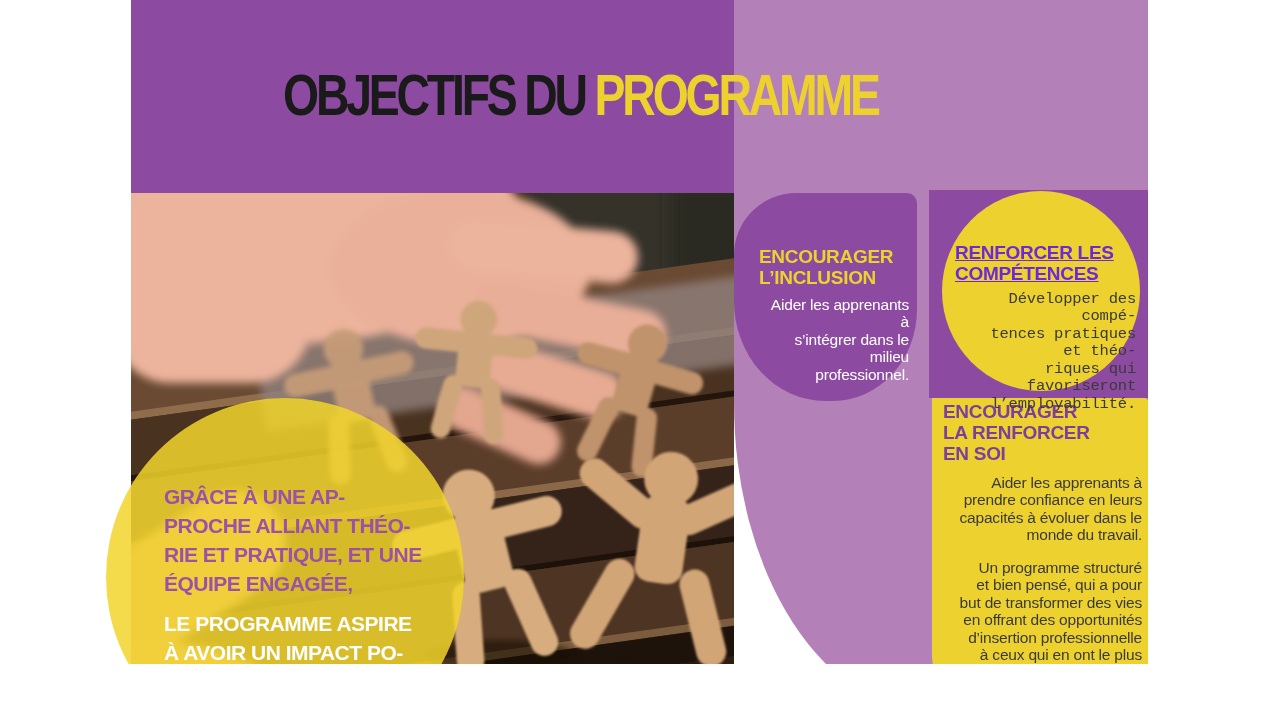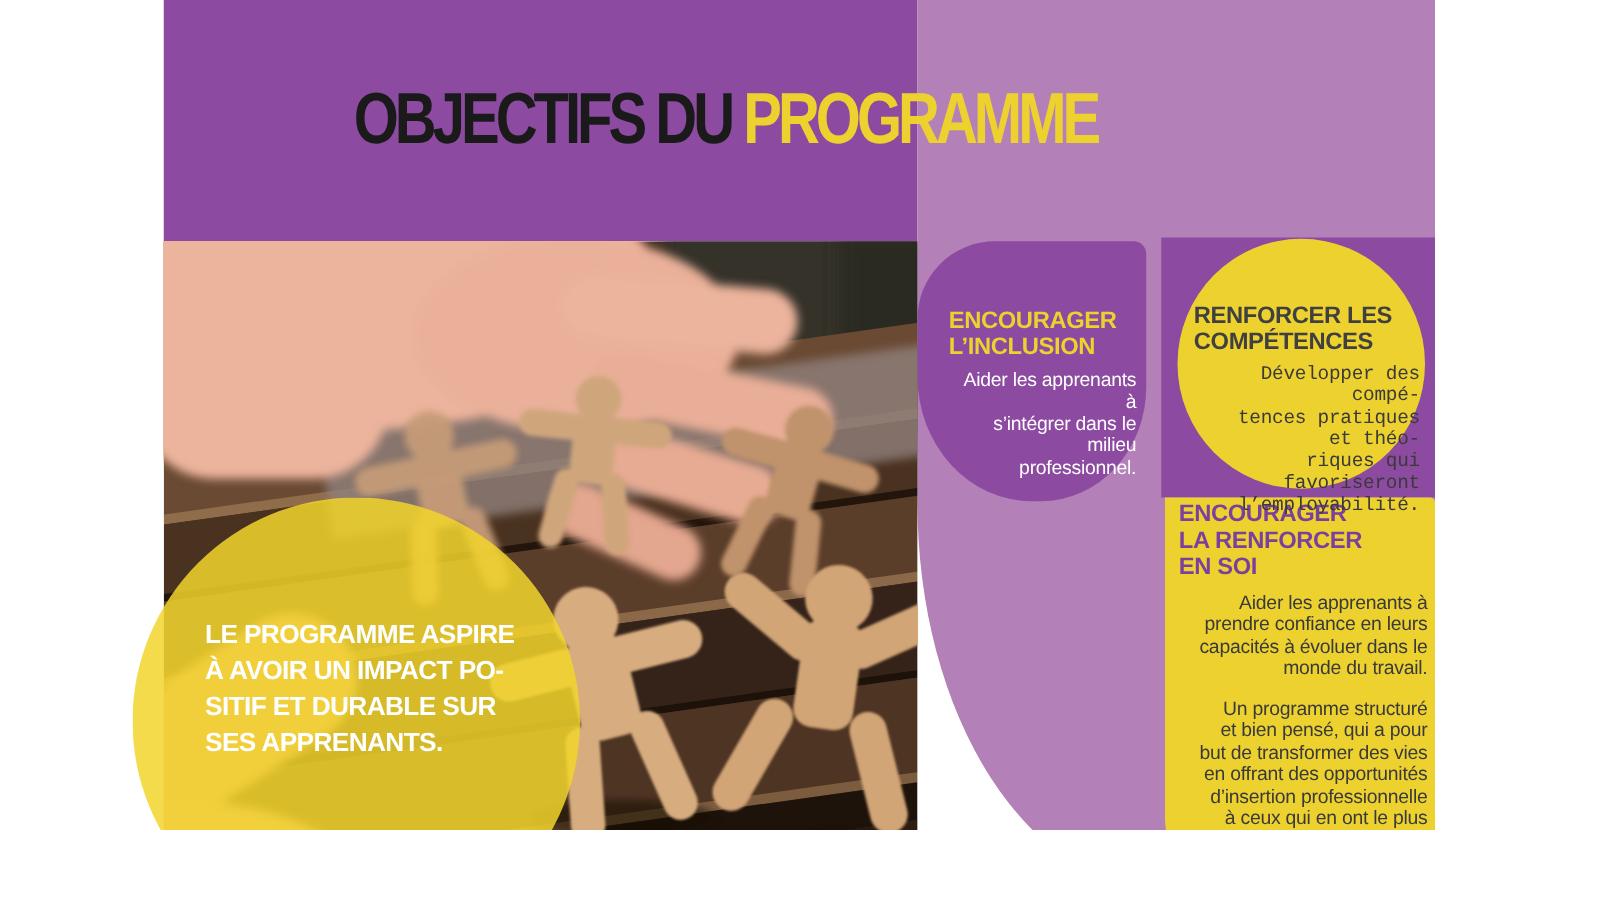--- a/index.html
+++ b/index.html
@@ -26,21 +26,21 @@
   .ob-body{font-size:15.5px;line-height:1.13;letter-spacing:-.2px;white-space:pre-line;text-indent:8px;text-align:right;}
 
   .shape-inclusion{position:absolute;left:734px;top:193px;width:183px;height:208px;background:#8C4AA0;
                    border-radius:62px 10px 46% 50% / 62px 10px 44% 48%;z-index:2;}
   .shape-inclusion .ob-heading{color:#EDD22F;margin:54px 0 0 25px;}
   .shape-inclusion .ob-body{color:#ffffff;margin:7px 8px 0 18px;}
 
   .block-competences{position:absolute;left:929px;top:190px;width:219px;height:208px;background:#8C4AA0;z-index:2;}
   .circle-competences{position:absolute;left:942px;top:191px;width:198px;height:200px;background:#EDD22F;
                       border-radius:50%;z-index:3;}
-  .circle-competences .ob-heading{color:#404040;margin:52px 0 0 13px;}
+  .circle-competences .ob-heading{color:#6d28d9;margin:52px 0 0 13px;text-decoration:underline;}
   .circle-competences .ob-body{color:#3A3A3A;margin:6px 4px 0 26px;font-family:Liberation Mono, monospace;}
 
   .panel-confiance{position:absolute;left:932px;top:398px;width:216px;height:320px;background:#EDD22F;
                    border-radius:0 4px 10px 64px;z-index:2;}
   .panel-confiance .ob-heading{color:#7B3F9E;margin:4px 0 0 11px;}
   .panel-confiance .ob-body{color:#3A3A3A;margin:9px 6px 0 11px;}
   .panel-confiance .ob-body + .ob-body{margin-top:15px;}
 
   
   .overlay-circle{position:absolute;left:106px;top:398px;width:358px;height:358px;border-radius:50%;
@@ -174,20 +174,24 @@
 et bien pensé, qui a pour
 but de transformer des vies
 en offrant des opportunités
 d’insertion professionnelle
 à ceux qui en ont le plus
 besoin.</div>
   </div>
 
   <div class="overlay-circle">
     <div class="overlay-text">
+      <div class="overlay-intro">GRÂCE À UNE AP-
+PROCHE ALLIANT THÉO-
+RIE ET PRATIQUE, ET UNE
+ÉQUIPE ENGAGÉE,</div>
       <div class="overlay-statement">LE PROGRAMME ASPIRE
 À AVOIR UN IMPACT PO-
 SITIF ET DURABLE SUR
 SES APPRENANTS.</div>
     </div>
   </div>
 
 </div>
 
 </body></html>

